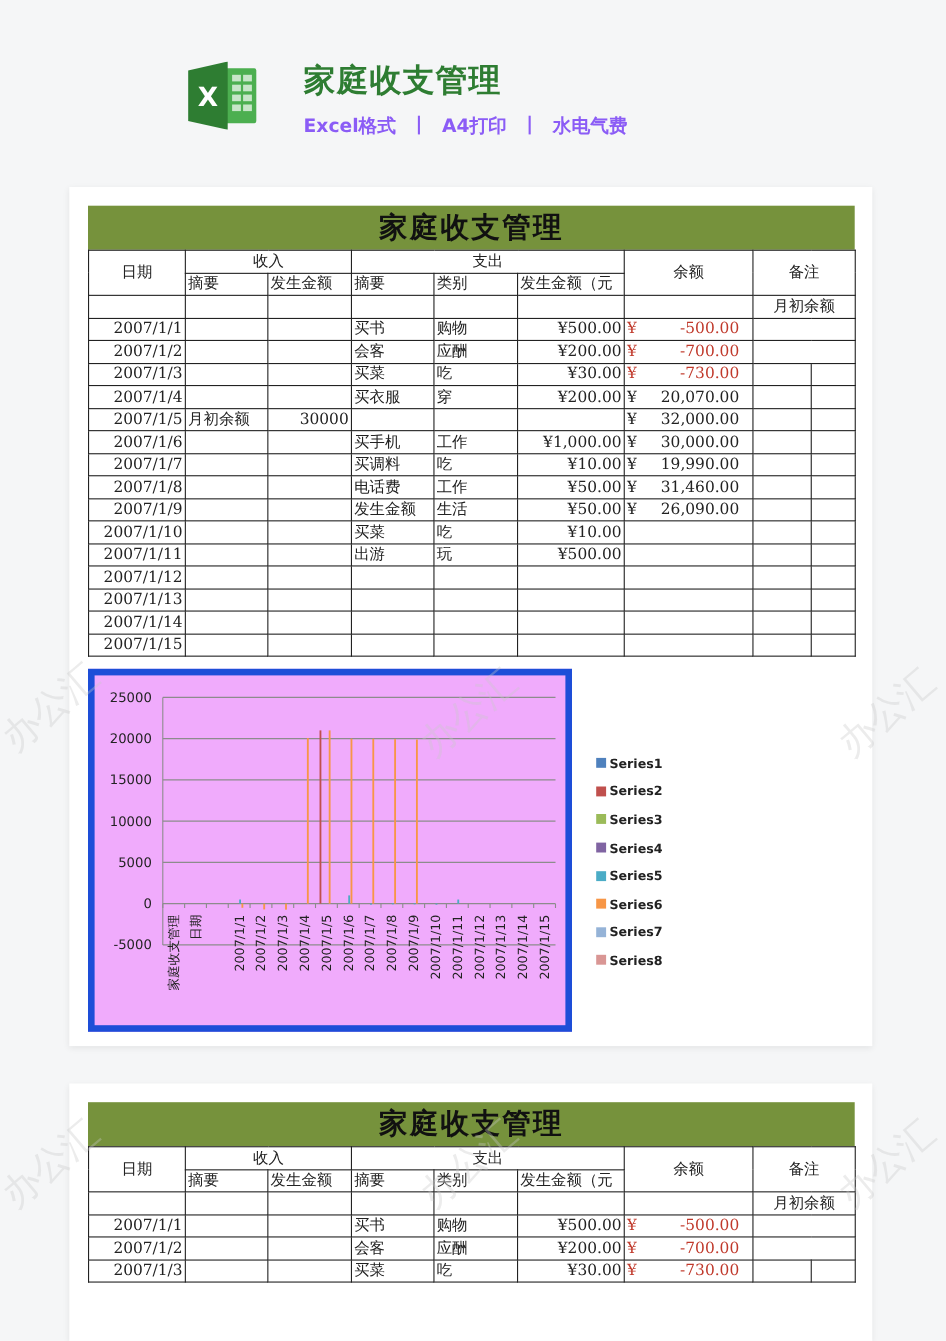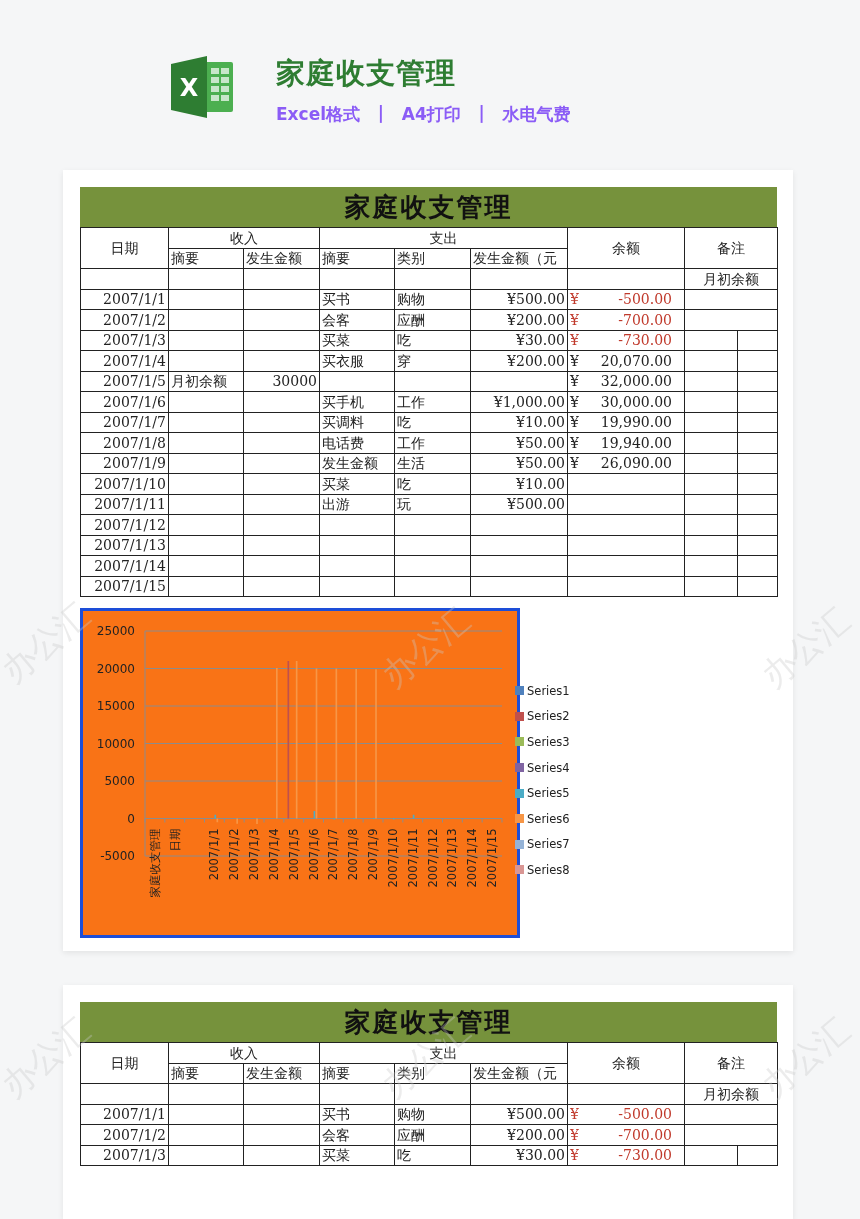--- a/index.html
+++ b/index.html
@@ -14,23 +14,23 @@
   .page2 { top: 985px; height: 234px; }
   .sheet { position: absolute; left: 17px; top: 17px; width: 697px; }
   .banner { height: 40px; background: #76923c; color: #111; font-family: "DejaVu Sans", sans-serif; font-weight: bold; font-size: 26px; text-align: center; line-height: 40px; letter-spacing: 2px; }
   table.grid { border-collapse: collapse; width: 697px; table-layout: fixed; font-family: "DejaVu Serif", serif; font-size: 14px; color: #222; }
   table.grid td { border: 1.5px solid #222; height: 20.5px; padding: 0 2px; white-space: nowrap; overflow: hidden; line-height: 18px; }
   .c { text-align: center; }
   .r { text-align: right; }
   .neg { color: #c0392b; }
   .yen { display: inline-block; width: 18px; text-align: left; }
   .bal { display: flex; justify-content: space-between; padding-right: 10px; }
-  .chart { position: absolute; left: 17px; top: 438px; width: 440px; height: 330px; border: 3px solid #1d4ed8; background: #f97316; }
+  .chart { position: absolute; left: 17px; top: 438px; width: 440px; height: 330px; border: 6px solid #1d4ed8; background: #f0abfc; }
   .chart svg { position: absolute; left: 0; top: 0; }
-  .legend { position: absolute; left: 432px; top: 67px; font-family: "DejaVu Sans", sans-serif; font-size: 11.5px; color: #222; }
+  .legend { position: absolute; left: 456px; top: 67px; font-family: "DejaVu Sans", sans-serif; font-size: 11.5px; color: #222; font-weight: bold; }
   .legend-item { display: flex; align-items: center; height: 25.6px; }
   .legend-swatch { width: 9px; height: 9px; margin-right: 3px; }
   .watermark { position: absolute; font-size: 34px; color: rgba(200,200,200,0.35); transform: rotate(-40deg); font-family: "DejaVu Sans", sans-serif; pointer-events: none; white-space: nowrap; }
 </style>
 </head>
 <body>
 
 <div class="header">
   <svg class="xl-icon" viewBox="0 0 64 62" width="64" height="62">
     <rect x="24" y="6" width="38" height="50" rx="2" fill="#4caf50"></rect>
@@ -210,21 +210,21 @@
           <tr>
             <td class="r">2007/1/8</td>
             <td class=""></td>
             <td class="r"></td>
             <td class="">电话费</td>
             <td class="">工作</td>
             <td class="r">¥50.00</td>
             <td>
               <div class="bal">
                 <span class="yen">¥</span>
-                <span>19,940.00</span>
+                <span>31,460.00</span>
               </div>
             </td>
             <td></td>
             <td></td>
           </tr>
           <tr>
             <td class="r">2007/1/9</td>
             <td class=""></td>
             <td class="r"></td>
             <td class="">发生金额</td>

